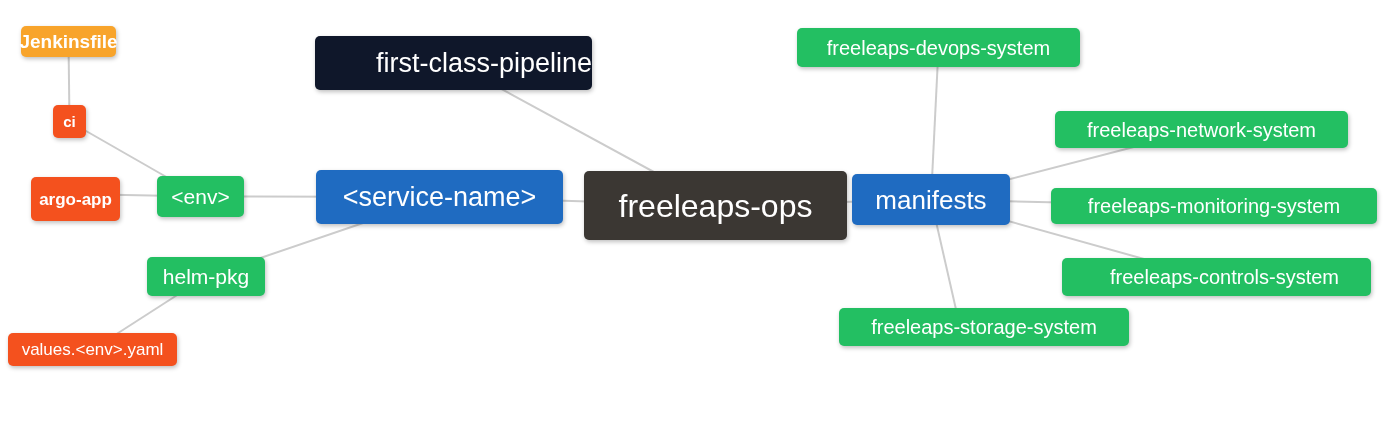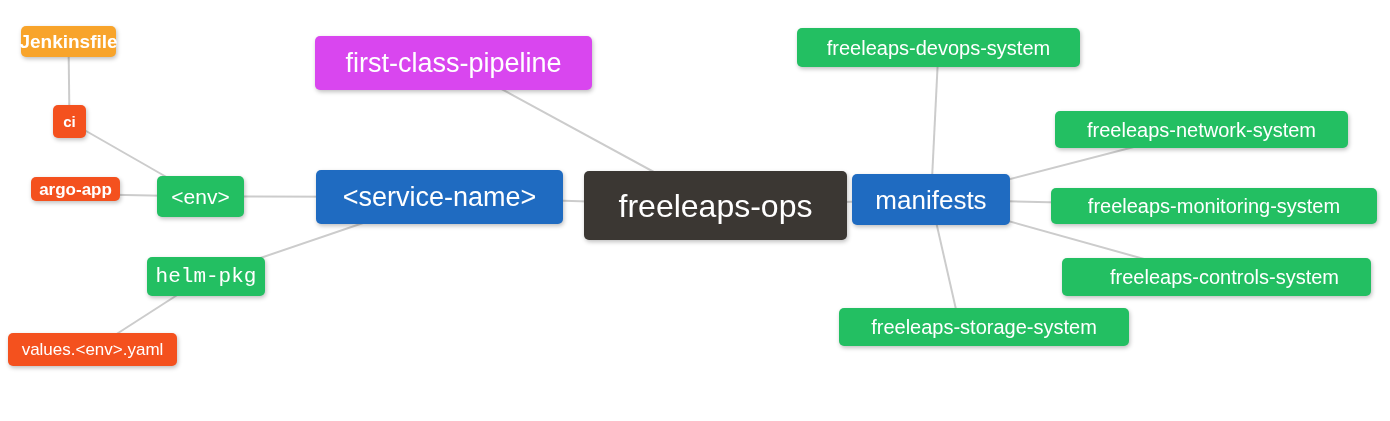--- a/index.html
+++ b/index.html
@@ -63,33 +63,33 @@
       <line x1="931" y1="199.5" x2="1208.5" y2="277" stroke="#cccccc" stroke-width="2"></line>
       <line x1="931" y1="199.5" x2="960" y2="327" stroke="#cccccc" stroke-width="2"></line>
     </svg>
   <div class="node-layer">
       <div class="node" style="left: 21px; top: 26px; width: 95px; height: 31px; background: rgb(248, 164, 43); color: rgb(255, 255, 255); font-size: 19px; font-weight: 700;">
         <span>Jenkinsfile</span>
       </div>
       <div class="node" style="left: 53px; top: 105px; width: 33px; height: 33px; background: rgb(244, 81, 30); color: rgb(255, 255, 255); font-size: 15px; font-weight: 700;">
         <span>ci</span>
       </div>
-      <div class="node" style="left: 31px; top: 177px; width: 89px; height: 24px; background: rgb(244, 81, 30); color: rgb(255, 255, 255); font-size: 17px; font-weight: 700;">
+      <div class="node" style="left: 31px; top: 177px; width: 89px; height: 44px; background: rgb(244, 81, 30); color: rgb(255, 255, 255); font-size: 17px; font-weight: 700;">
         <span>argo-app</span>
       </div>
       <div class="node" style="left: 157px; top: 176px; width: 87px; height: 41px; background: rgb(35, 191, 98); color: rgb(255, 255, 255); font-size: 21px; font-weight: 400;">
         <span>&lt;env&gt;</span>
       </div>
-      <div class="node" style="left: 147px; top: 257px; width: 118px; height: 39px; background: rgb(35, 191, 98); color: rgb(255, 255, 255); font-size: 21px; font-weight: 400; font-family: Liberation Mono, monospace;">
+      <div class="node" style="left: 147px; top: 257px; width: 118px; height: 39px; background: rgb(35, 191, 98); color: rgb(255, 255, 255); font-size: 21px; font-weight: 400;">
         <span>helm-pkg</span>
       </div>
       <div class="node" style="left: 8px; top: 333px; width: 169px; height: 33px; background: rgb(244, 81, 30); color: rgb(255, 255, 255); font-size: 17px; font-weight: 400;">
         <span>values.&lt;env&gt;.yaml</span>
       </div>
-      <div class="node" style="left: 315px; top: 36px; width: 277px; height: 54px; background: #d946ef; color: rgb(255, 255, 255); font-size: 27px; font-weight: 400;">
+      <div class="node" style="left: 315px; top: 36px; width: 277px; height: 54px; background: #0f172a; color: rgb(255, 255, 255); font-size: 27px; font-weight: 400; justify-content: flex-end;">
         <span>first-class-pipeline</span>
       </div>
       <div class="node" style="left: 316px; top: 170px; width: 247px; height: 54px; background: rgb(31, 107, 193); color: rgb(255, 255, 255); font-size: 27px; font-weight: 400;">
         <span>&lt;service-name&gt;</span>
       </div>
       <div class="node" style="left: 584px; top: 171px; width: 263px; height: 69px; background: rgb(59, 55, 51); color: rgb(255, 255, 255); font-size: 32px; font-weight: 400;">
         <span>freeleaps-ops</span>
       </div>
       <div class="node" style="left: 852px; top: 174px; width: 158px; height: 51px; background: rgb(31, 107, 193); color: rgb(255, 255, 255); font-size: 26px; font-weight: 400;">
         <span>manifests</span>

